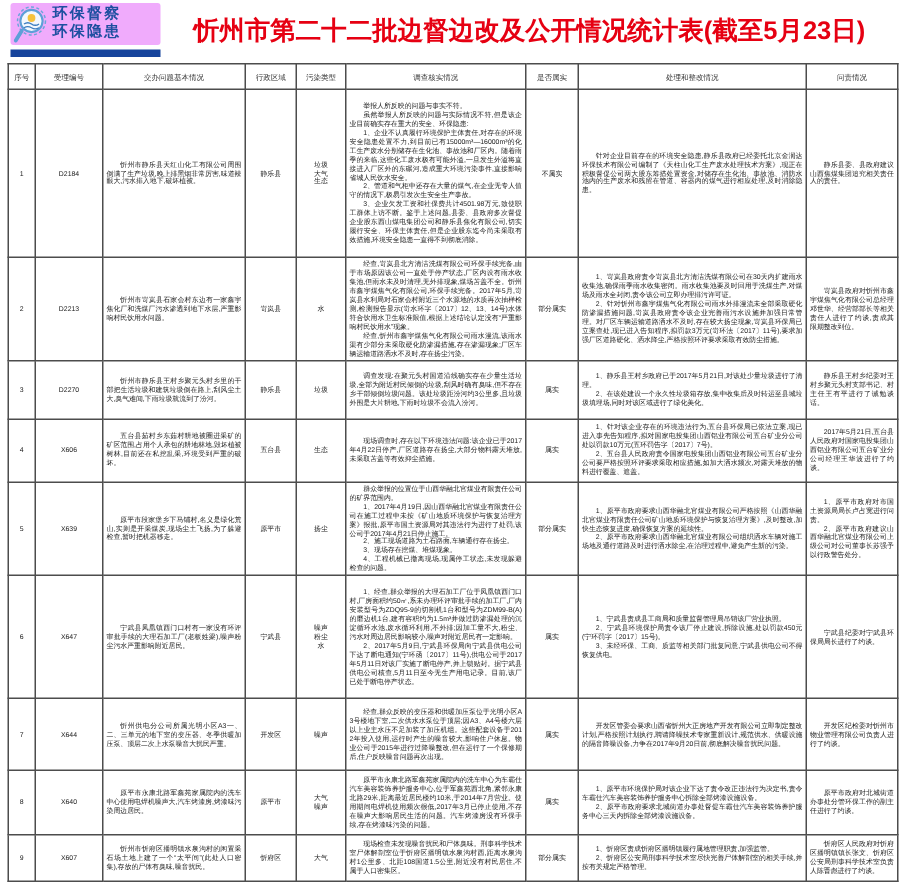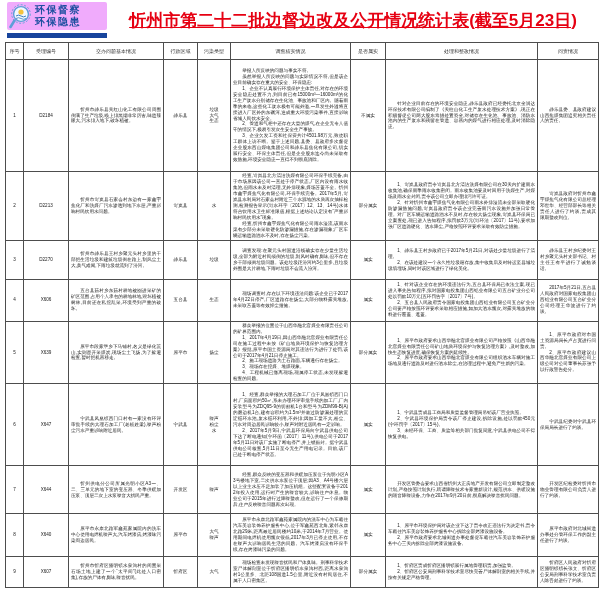--- a/index.html
+++ b/index.html
@@ -7,21 +7,21 @@
   .page{position:relative;width:600px;height:590px;background:#ffffff;overflow:hidden;}
 
   
   .logo{position:absolute;left:7px;top:2px;width:100px;height:37px;}
   .logo-banner{width:100px;height:28px;background:#f0abfc;border-radius:2px;
     display:flex;align-items:center;padding:1px 2px;box-sizing:border-box;gap:0;}
   .logo-text{color:#1d4fa0;font-weight:bold;font-size:10px;line-height:1.2;letter-spacing:1.5px;white-space:nowrap;}
   .logo-bar{margin-top:3px;width:100px;height:5px;background:#17449c;}
   .title{position:absolute;left:110px;top:4px;width:486px;height:32px;
     display:flex;align-items:center;justify-content:center;
-    color:#e60012;font-weight:bold;font-size:17px;white-space:nowrap;text-decoration:underline;}
+    color:#e60012;font-weight:bold;font-size:17px;white-space:nowrap;}
 
   
   table.stats{position:absolute;left:5px;top:42px;width:593px;border-collapse:collapse;table-layout:fixed;background:#fff;}
   .stats th,.stats td{border:1px solid #4d4d4d;box-sizing:border-box;overflow:hidden;
     vertical-align:middle;word-break:break-all;}
   .stats th{font-size:5px;font-weight:normal;color:#333;padding:0;text-align:center;height:17px;}
   .stats td{font-size:4.6px;line-height:1.3;color:#1a1a1a;padding:1px 2px;}
   td.c-center{text-align:center;}
   td.c-long{text-align:justify;}
   .para{text-indent:2em;text-align:justify;margin:0;}

